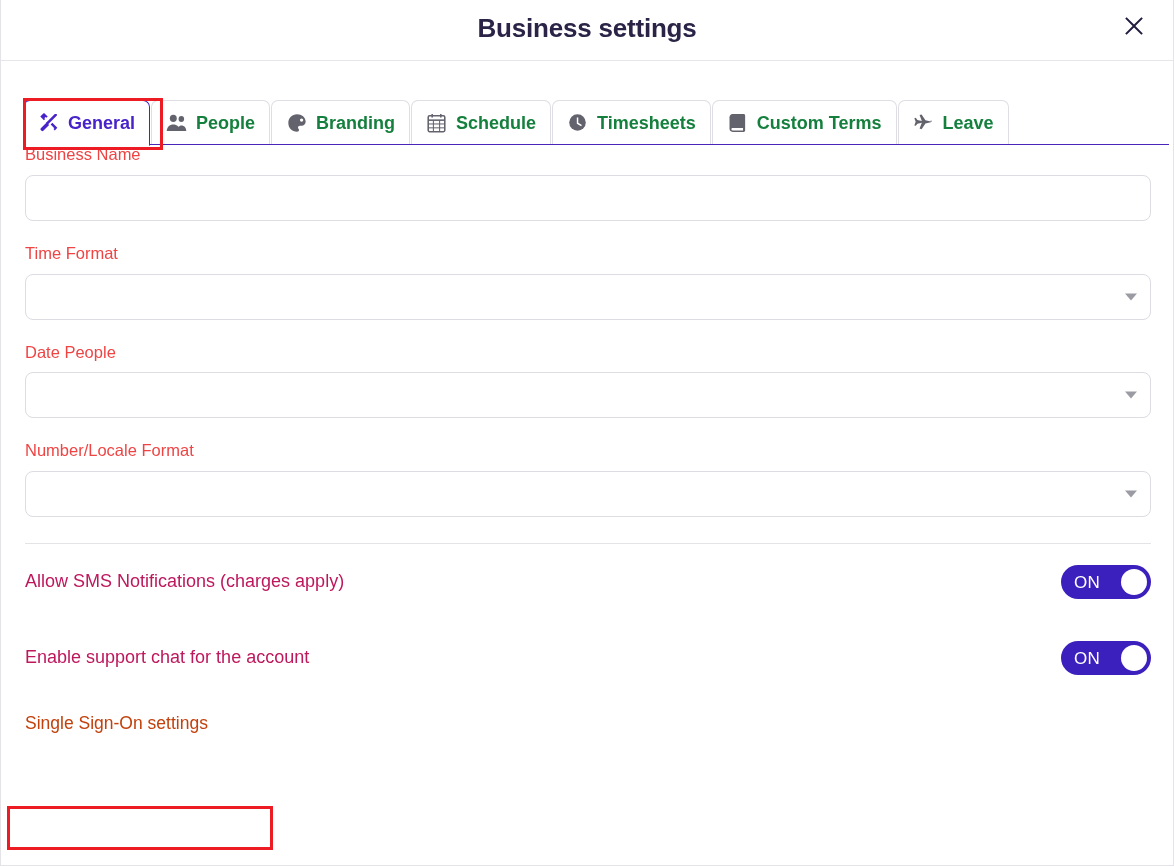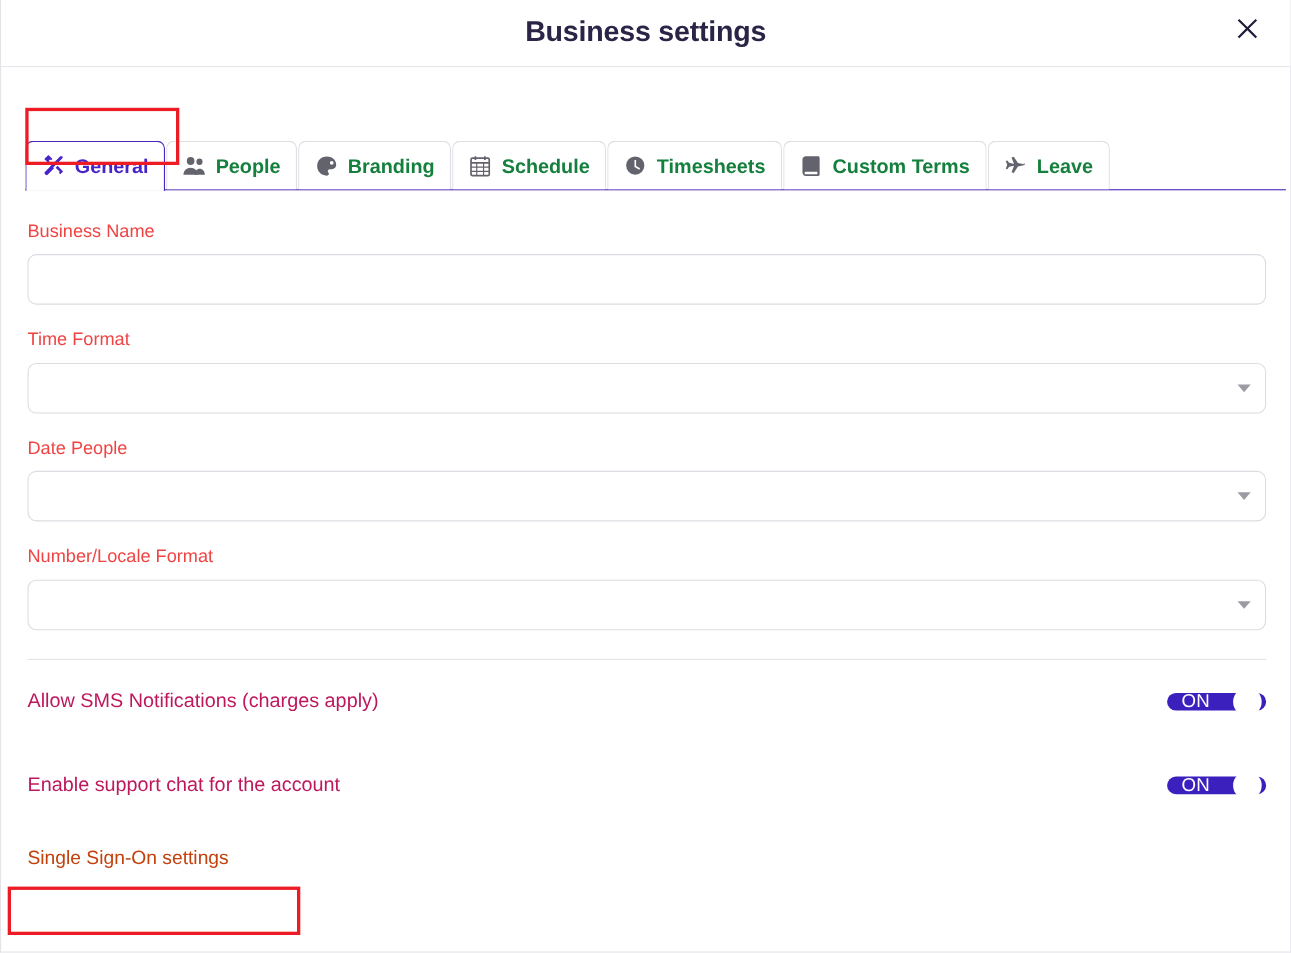--- a/index.html
+++ b/index.html
@@ -21,21 +21,20 @@
   .modal {
     position: absolute;
     left: 0; top: 0;
     width: 1174px;
     height: 866px;
     background: #ffffff;
     border: 1px solid #e3e3e8;
     border-top: none;
     display: flex;
     flex-direction: column;
-    gap: 28px;
   }
 
   
   .modal-header {
     position: relative;
     height: 61px;
     min-height: 61px;
     border-bottom: 1px solid #e6e6ea;
     display: flex;
     align-items: center;
@@ -193,25 +192,25 @@
     justify-content: space-between;
     height: 76px;
   }
   .toggle-row .row-label {
     font-size: 18px;
     color: #be185d;
     line-height: 1.2;
   }
   .switch {
     width: 90px;
-    height: 16px;
+    height: 34px;
     border-radius: 17px;
     background: #3c20bd;
     display: flex;
-    align-items: flex-end;
+    align-items: center;
     justify-content: flex-start;
     padding: 0 4px 0 13px;
     cursor: pointer;
     position: relative;
   }
   .switch .switch-text {
     color: #ffffff;
     font-size: 17px;
     font-weight: normal;
     line-height: 1;

